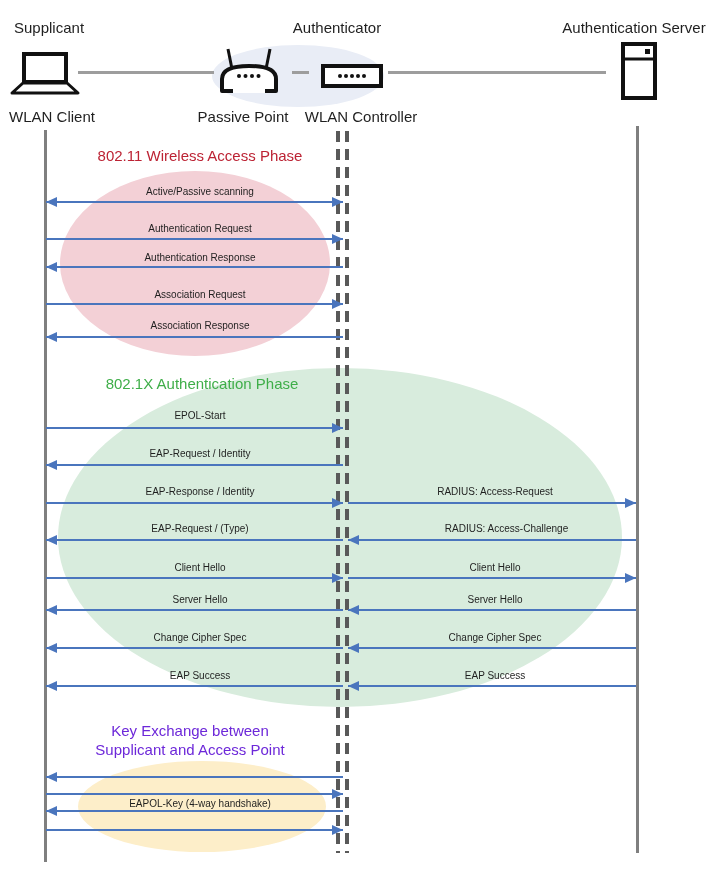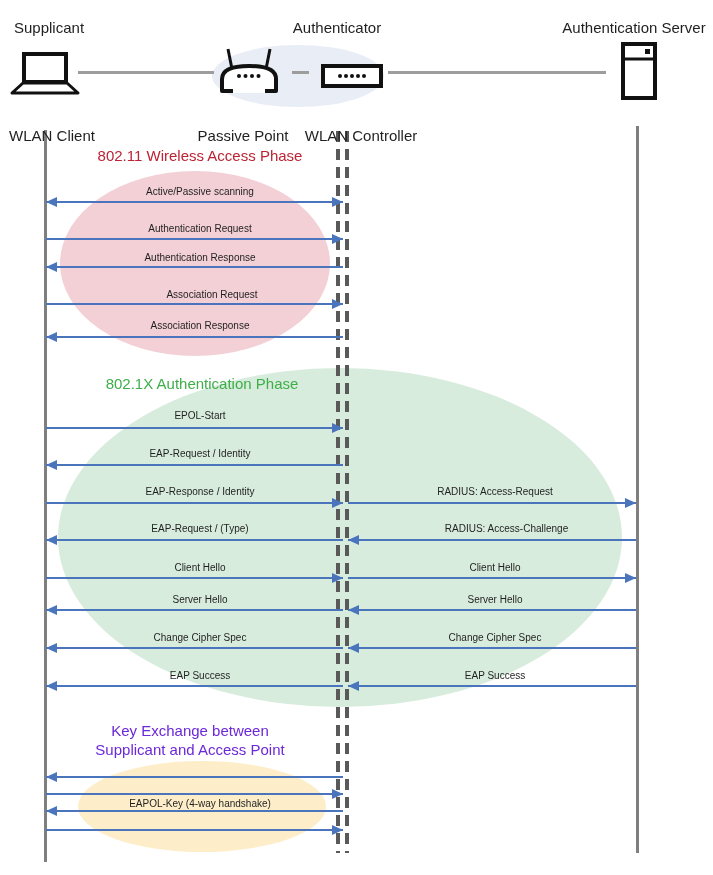--- a/index.html
+++ b/index.html
@@ -2,21 +2,21 @@
 <html><head>
 <meta charset="utf-8">
 <style>
   html,body{margin:0;padding:0;background:#fff;}
   body{font-family:"Liberation Sans", sans-serif;}
   .stage{position:relative;width:713px;height:875px;background:#fff;overflow:hidden;}
 
   
   .role{position:absolute;top:19px;font-size:15px;color:#1f1f1f;white-space:nowrap;z-index:4;}
   .role-center{transform:translateX(-50%);}
-  .node-label{position:absolute;top:108px;font-size:15px;color:#1f1f1f;white-space:nowrap;transform:translateX(-50%);z-index:4;margin-top:19px;}
+  .node-label{position:absolute;top:108px;font-size:15px;color:#1f1f1f;white-space:nowrap;transform:translateX(-50%);z-index:4;}
 
   
   .icon{position:absolute;z-index:4;line-height:0;}
   .icon svg{display:block;}
 
   
   .conn{position:absolute;top:71px;height:3px;background:var(--connector,#9d9d9d);z-index:2;}
 
   
   .node-ellipse{position:absolute;left:212px;top:45px;width:172px;height:62px;border-radius:50%;
@@ -120,21 +120,21 @@
         <span class="head head-l"></span>
       </div>
       <div class="msg-label" style="left: 200px; top: 228px;">Authentication Request</div>
       <div class="msg-arrow" style="left: 46px; top: 238px; width: 297px;">
         <span class="head head-r"></span>
       </div>
       <div class="msg-label" style="left: 200px; top: 257px;">Authentication Response</div>
       <div class="msg-arrow" style="left: 46px; top: 266px; width: 297px;">
         <span class="head head-l"></span>
       </div>
-      <div class="msg-label" style="left: 212px; top: 294px;">Association Request</div>
+      <div class="msg-label" style="left: 200px; top: 294px;">Association Request</div>
       <div class="msg-arrow" style="left: 46px; top: 303px; width: 297px;">
         <span class="head head-r"></span>
       </div>
       <div class="msg-label" style="left: 200px; top: 325px;">Association Response</div>
       <div class="msg-arrow" style="left: 46px; top: 336px; width: 297px;">
         <span class="head head-l"></span>
       </div>
       <div class="msg-label" style="left: 200px; top: 415px;">EPOL-Start</div>
       <div class="msg-arrow" style="left: 46px; top: 427px; width: 297px;">
         <span class="head head-r"></span>

